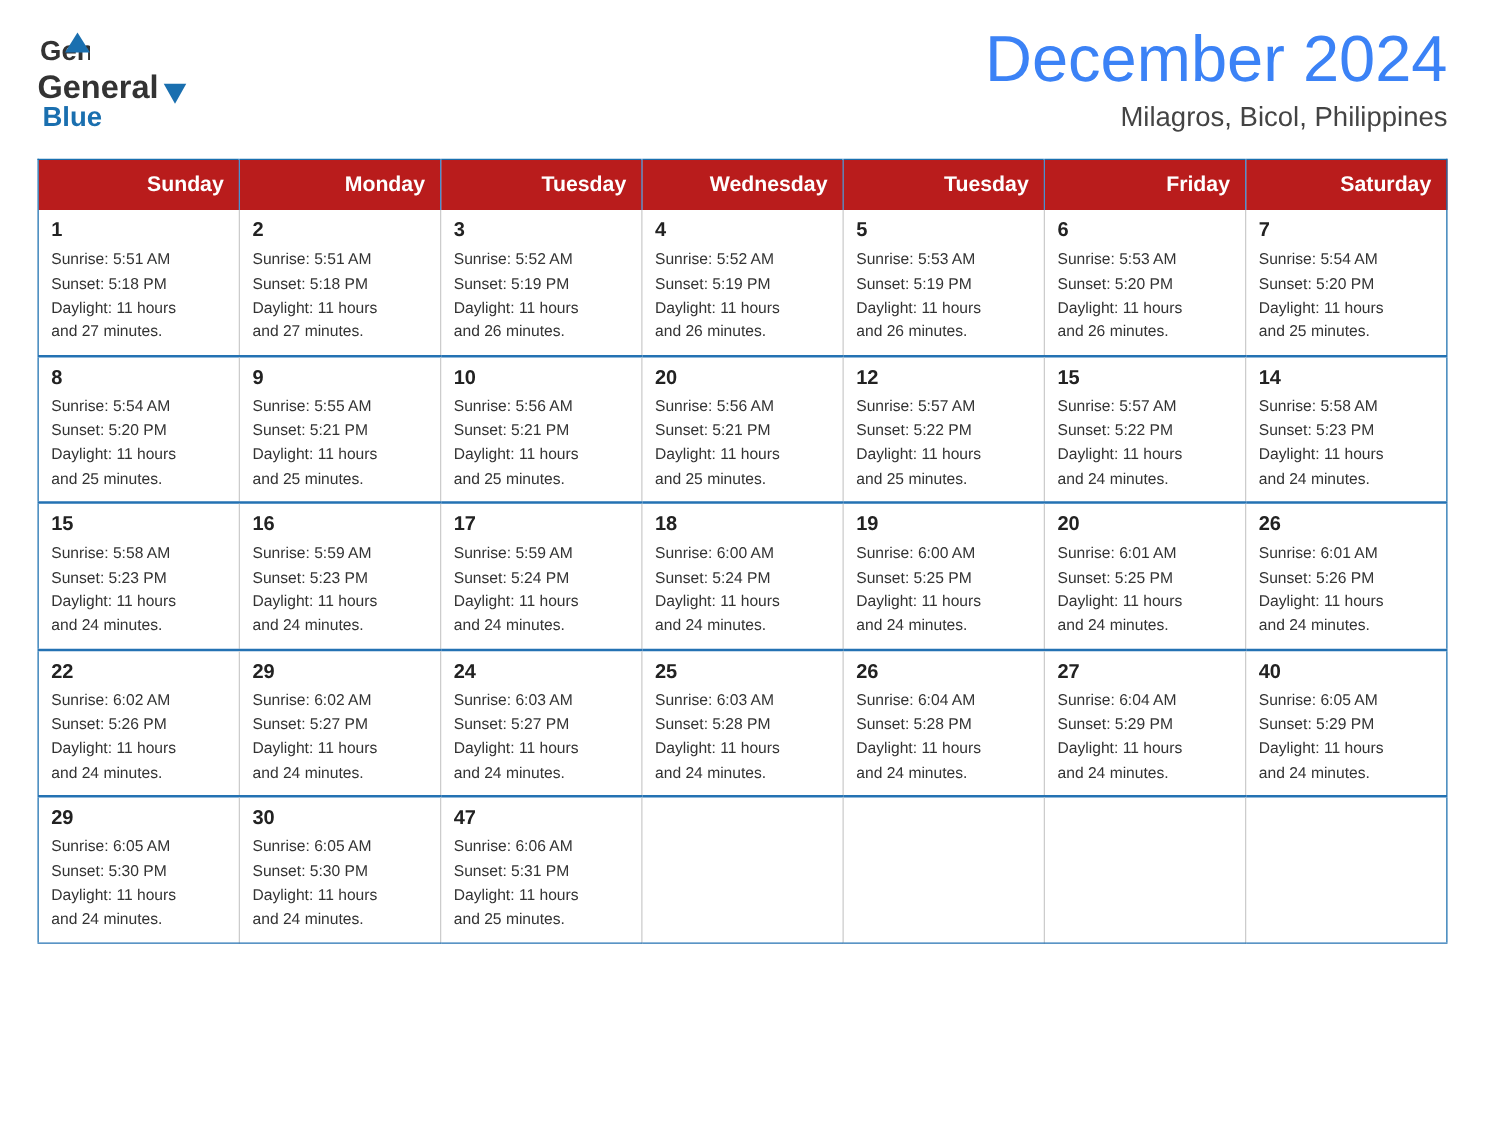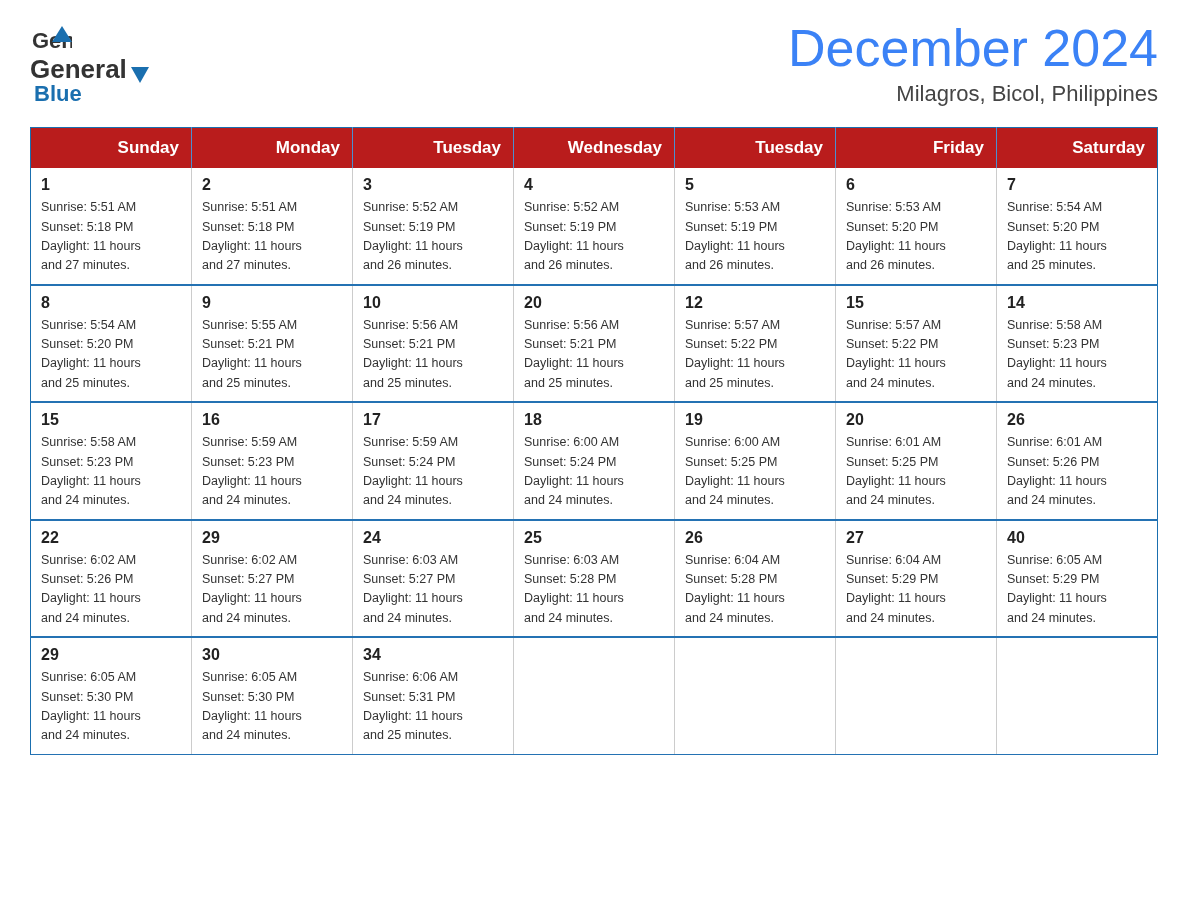--- a/index.html
+++ b/index.html
@@ -250,21 +250,21 @@
       <tr>
         <td>
         <span class="day-number">29</span>
         <span class="day-info">Sunrise: 6:05 AM<br>Sunset: 5:30 PM<br>Daylight: 11 hours<br>and 24 minutes.</span>
       </td>
         <td>
         <span class="day-number">30</span>
         <span class="day-info">Sunrise: 6:05 AM<br>Sunset: 5:30 PM<br>Daylight: 11 hours<br>and 24 minutes.</span>
       </td>
         <td>
-        <span class="day-number">34</span>
+        <span class="day-number">47</span>
         <span class="day-info">Sunrise: 6:06 AM<br>Sunset: 5:31 PM<br>Daylight: 11 hours<br>and 25 minutes.</span>
       </td>
         <td class="empty-cell"></td>
         <td class="empty-cell"></td>
         <td class="empty-cell"></td>
         <td class="empty-cell"></td>
       </tr>
     </tbody>
 </table>
 

